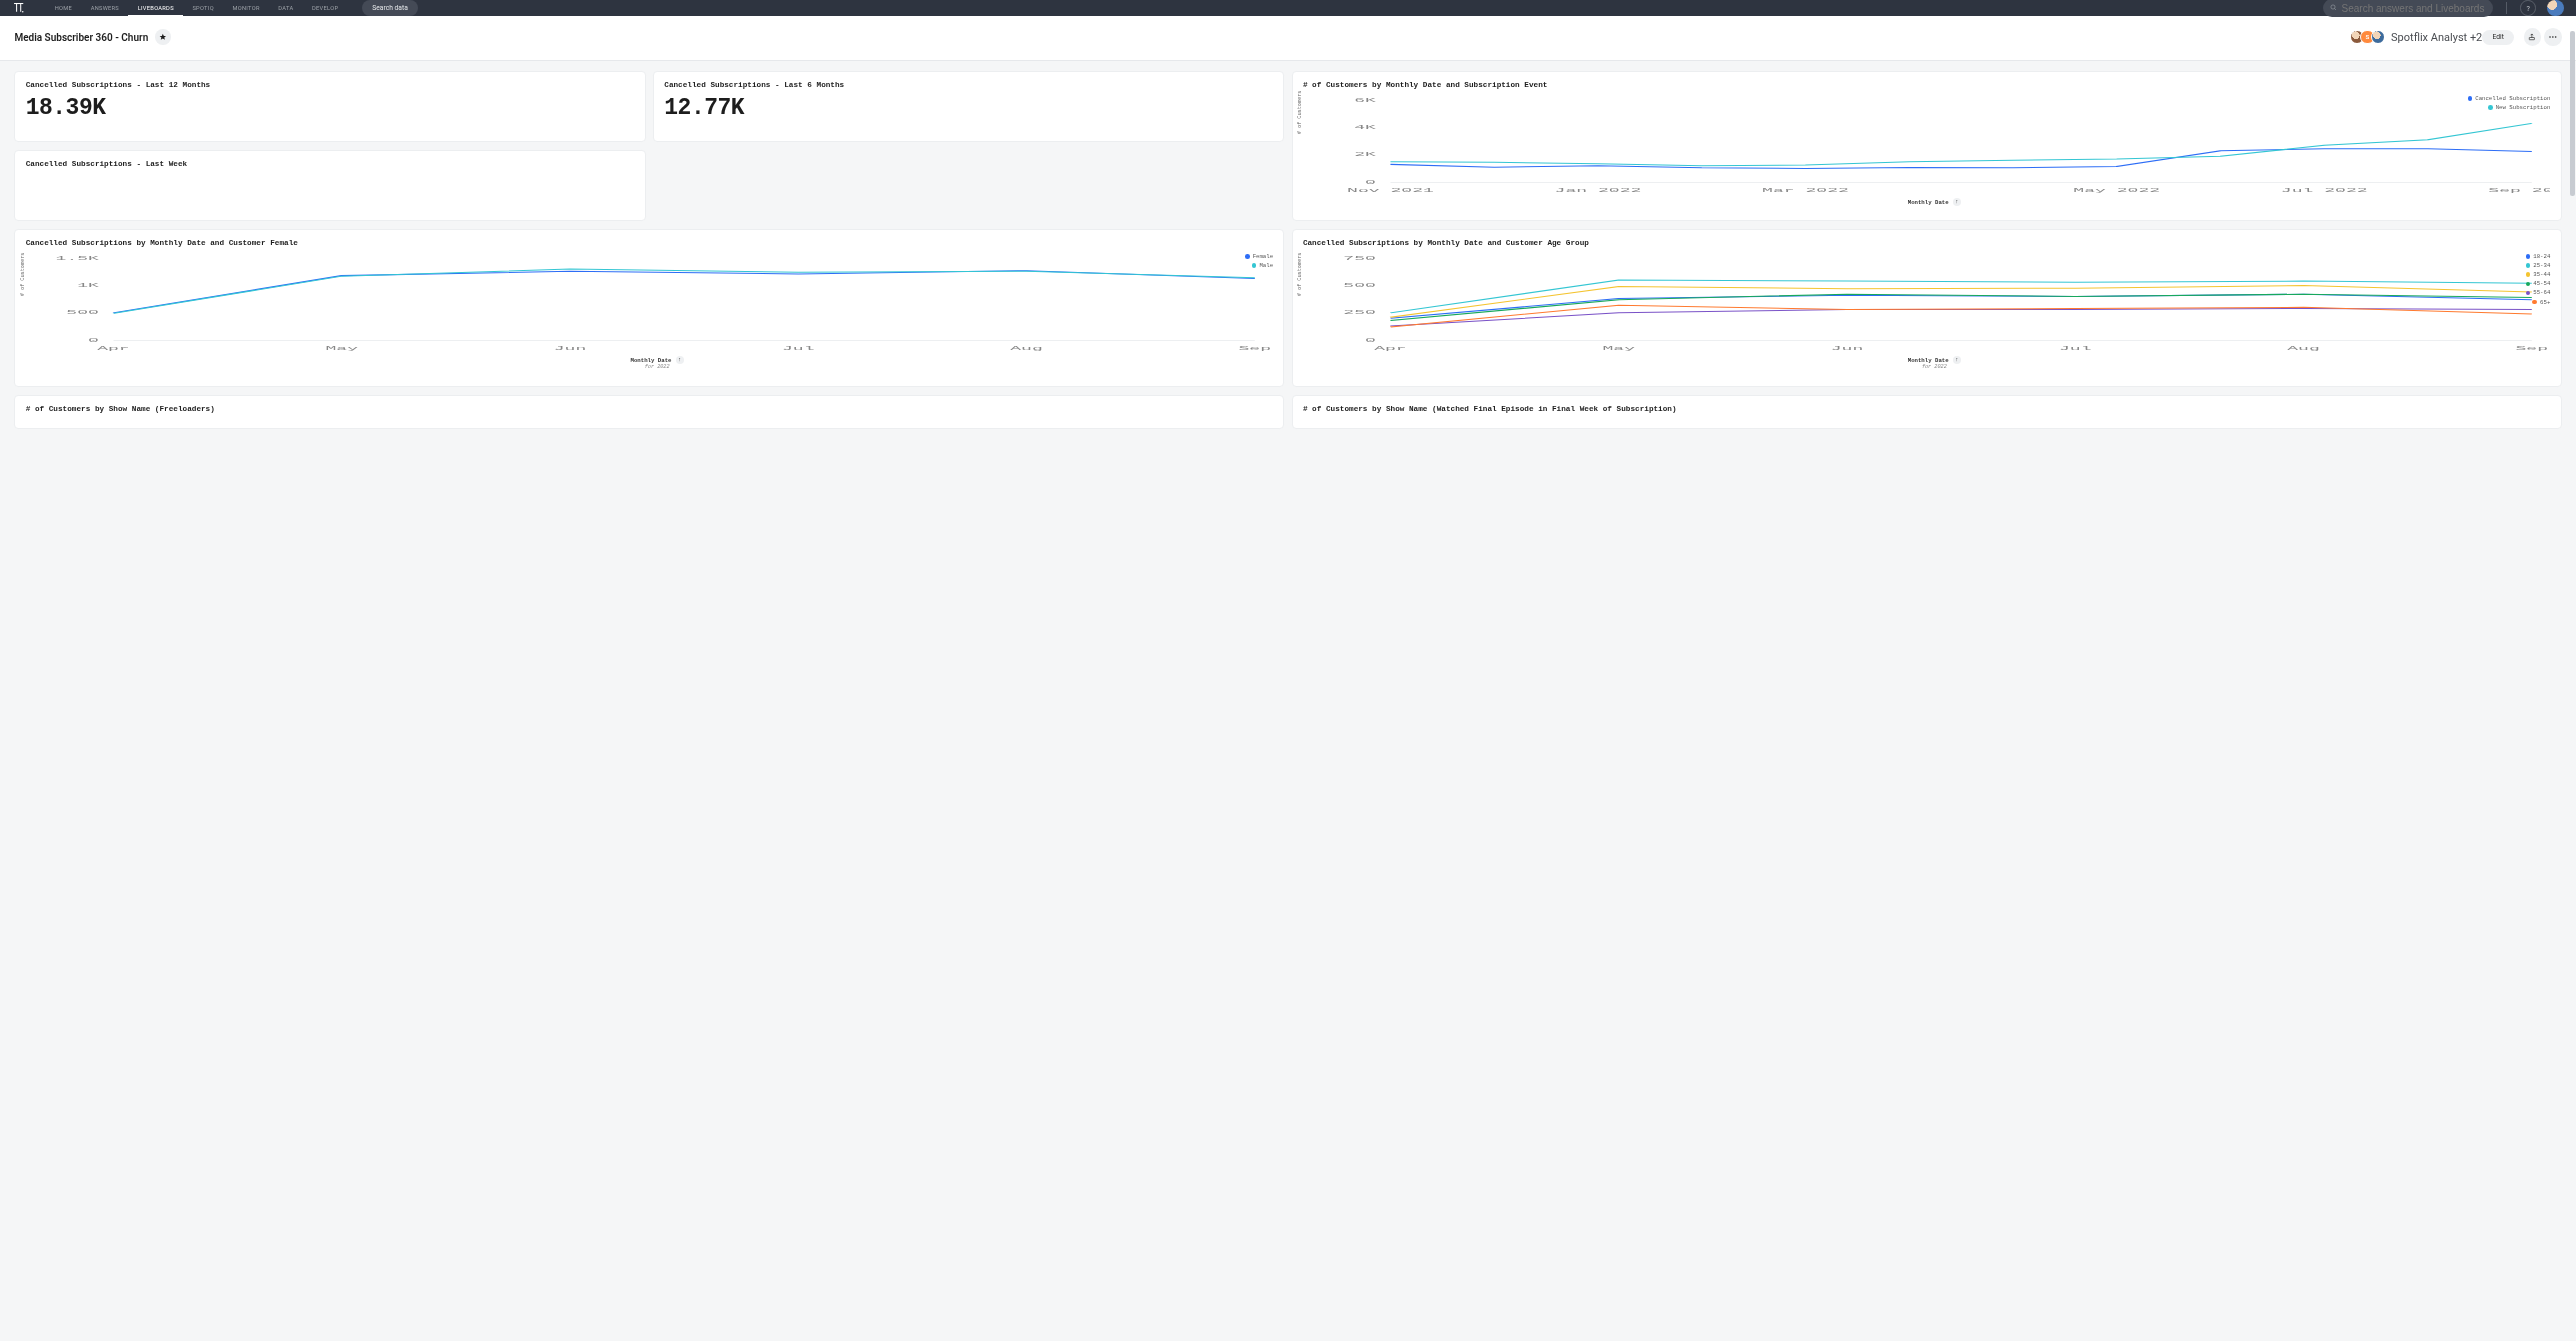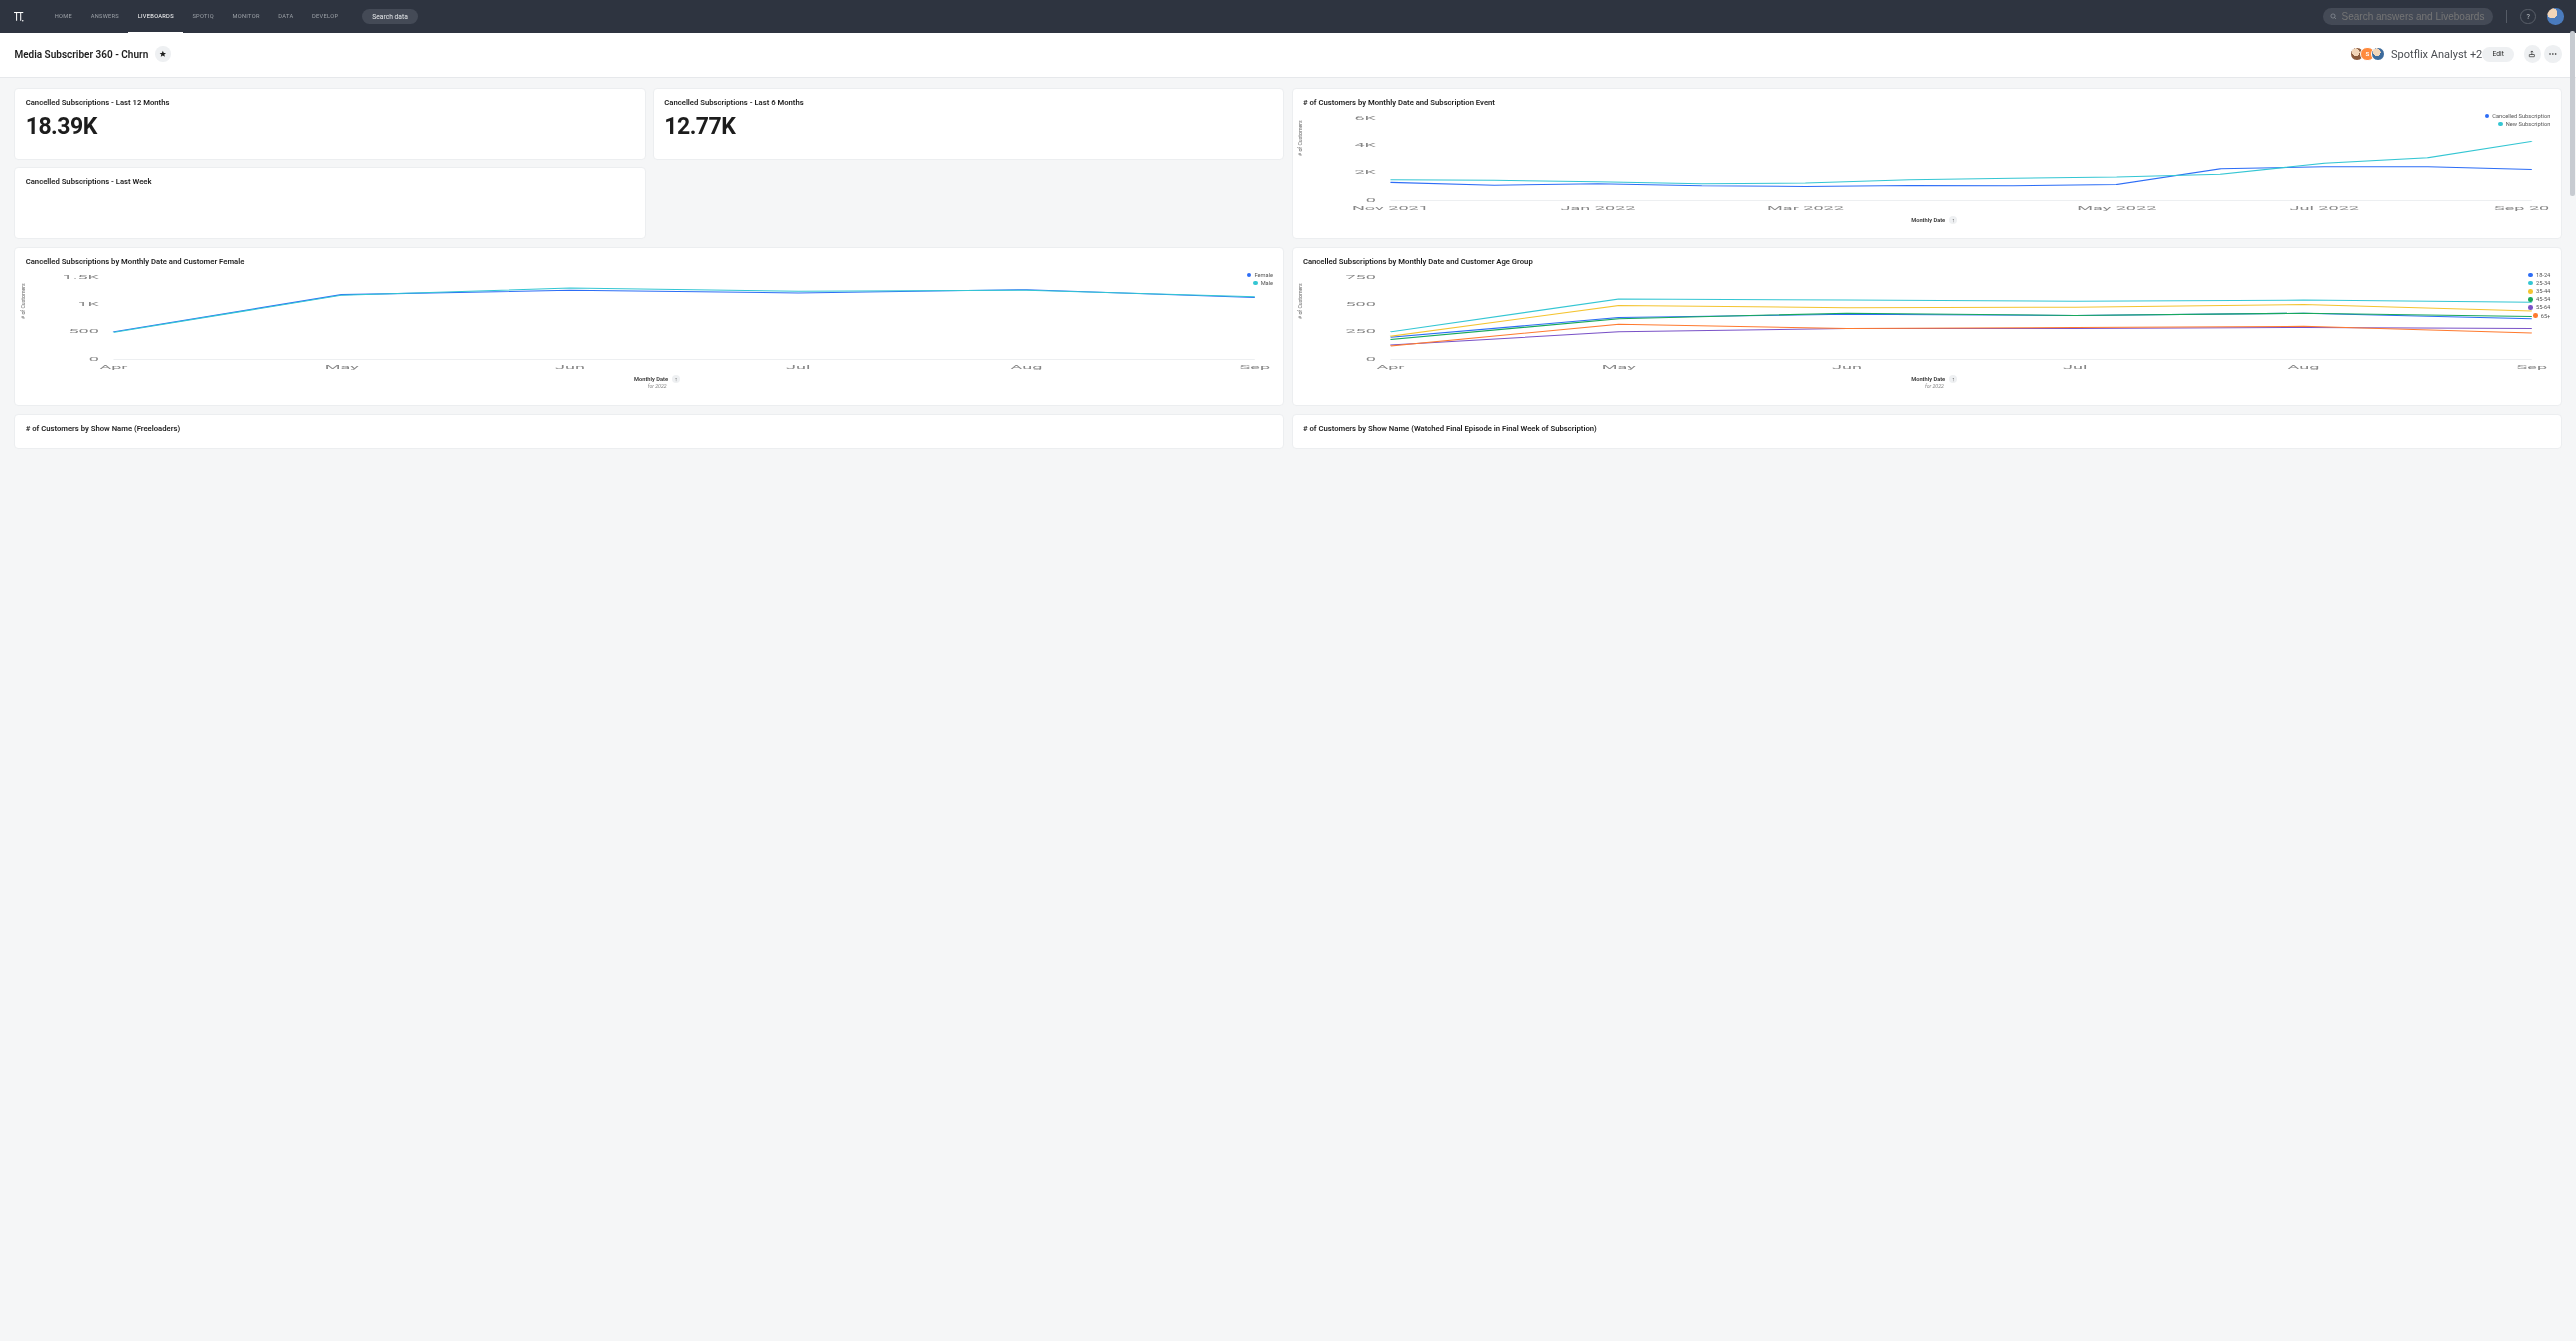--- a/index.html
+++ b/index.html
@@ -1,19 +1,19 @@
 <!DOCTYPE html>
 <html style="font-size:8.2px"><head>
 <meta charset="utf-8">
 <style>
   * { box-sizing: border-box; margin: 0; padding: 0; }
   body { font-family: -apple-system, BlinkMacSystemFont, "Segoe UI", Roboto, sans-serif; background: #f5f6f7; color: #1d1d1d; overflow-x: hidden; }
 
   
-  .topnav { background: #2e3440; height: 33px; display: flex; align-items: center; padding: 0 12.4px; color: #c5c9cd; gap: 4.1px; }
+  .topnav { background: #2e3440; height: 16px; display: flex; align-items: center; padding: 0 12.4px; color: #c5c9cd; gap: 4.1px; }
   .logo { width: 13.4px; height: 13.4px; margin-right: 15.5px; display:flex; align-items:center; justify-content:center; }
   .nav-links { display: flex; gap: 0; height: 100%; }
   .nav-link { font-size: 5.7px; letter-spacing: 0.3px; padding: 0 9.3px; display:flex; align-items:center; height:100%; color:#9ba0a6; cursor:pointer; border-bottom: 1px solid transparent; }
   .nav-link.active { color: #fff; border-bottom: 1px solid #fff; }
   .search-data-btn { margin-left: 10.3px; background:#444a56; color:#e6e8ea; font-size:6.7px; border-radius:9.3px; padding:3.6px 10.3px; cursor:pointer; }
   .nav-spacer { flex:1; }
   .nav-search { background:#444a56; border-radius:9.3px; padding:3.1px 7.2px; display:flex; align-items:center; gap:4.1px; width: 170px; }
   .nav-search input { background:transparent; border:none; outline:none; color:#c5c9cd; font-size:10px; width:100%; }
   .help-btn { width:15.5px; height:15.5px; border-radius:50%; border:0.5px solid #5a606a; color:#c5c9cd; display:flex; align-items:center; justify-content:center; margin-left:9.3px; cursor:pointer; font-size:7.2px;}
   .avatar { width:16.5px; height:16.5px; border-radius:50%; background: linear-gradient(135deg,#8ab4f8,#4285f4); margin-left:7.2px; cursor:pointer; background-size:cover; }
@@ -24,21 +24,21 @@
   .page-title { font-size: 10px; font-weight: 600; margin-right:7.2px; }
   .star-btn { width:15.5px; height:15.5px; border-radius:50%; background:#eef0f2; display:flex; align-items:center; justify-content:center; cursor:pointer; }
   .header-spacer { flex:1; }
   .collab-avatars { display:flex; margin-right:6.2px; }
   .mini-av { width:14.4px; height:14.4px; border-radius:50%; border:1px solid #fff; margin-left:-4.1px; display:flex; align-items:center; justify-content:center; color:#fff; font-size:6.2px; font-weight:600; }
   .collab-label { font-size:11px; color:#4a4d52; margin-right:0; }
   .edit-btn { background:#eef0f2; border-radius:9.3px; padding:3.6px 10.3px; font-size:6.7px; cursor:pointer; margin-right:6.2px; }
   .icon-btn { width:17.5px; height:17.5px; border-radius:50%; background:#eef0f2; display:flex; align-items:center; justify-content:center; cursor:pointer; margin-left:3.1px; }
 
   
-  .board { padding: 9.3px 14.4px 14.4px 14.4px; display:grid; grid-template-columns: repeat(4, 1fr); gap: 7.2px; }
+  .board { padding: 9.3px 14.4px 14.4px 14.4px; display:grid; grid-template-columns: repeat(4, 1fr); gap: 7.2px; font-family: Liberation Mono, monospace; }
   .card { background:#fff; border-radius:4.1px; padding: 9.3px 10.3px; border:0.5px solid #eceef0; }
   .card-title { font-size: 7.7px; font-weight:600; margin-bottom: 6.2px; }
   .kpi-value { font-size: 23px; font-weight: 700; letter-spacing:-0.5px; }
 
   .span-2 { grid-column: span 2; }
   .kpi-stack { display:grid; grid-template-columns: 1fr 1fr; grid-template-rows: 1fr 1fr; gap:7.2px; grid-column: span 2; }
   .kpi-stack .card { margin:0; }
 
   .chart-area { position:relative; }
   .legend { position:absolute; top:0; right:0; font-size:5.7px; color:#555; }

